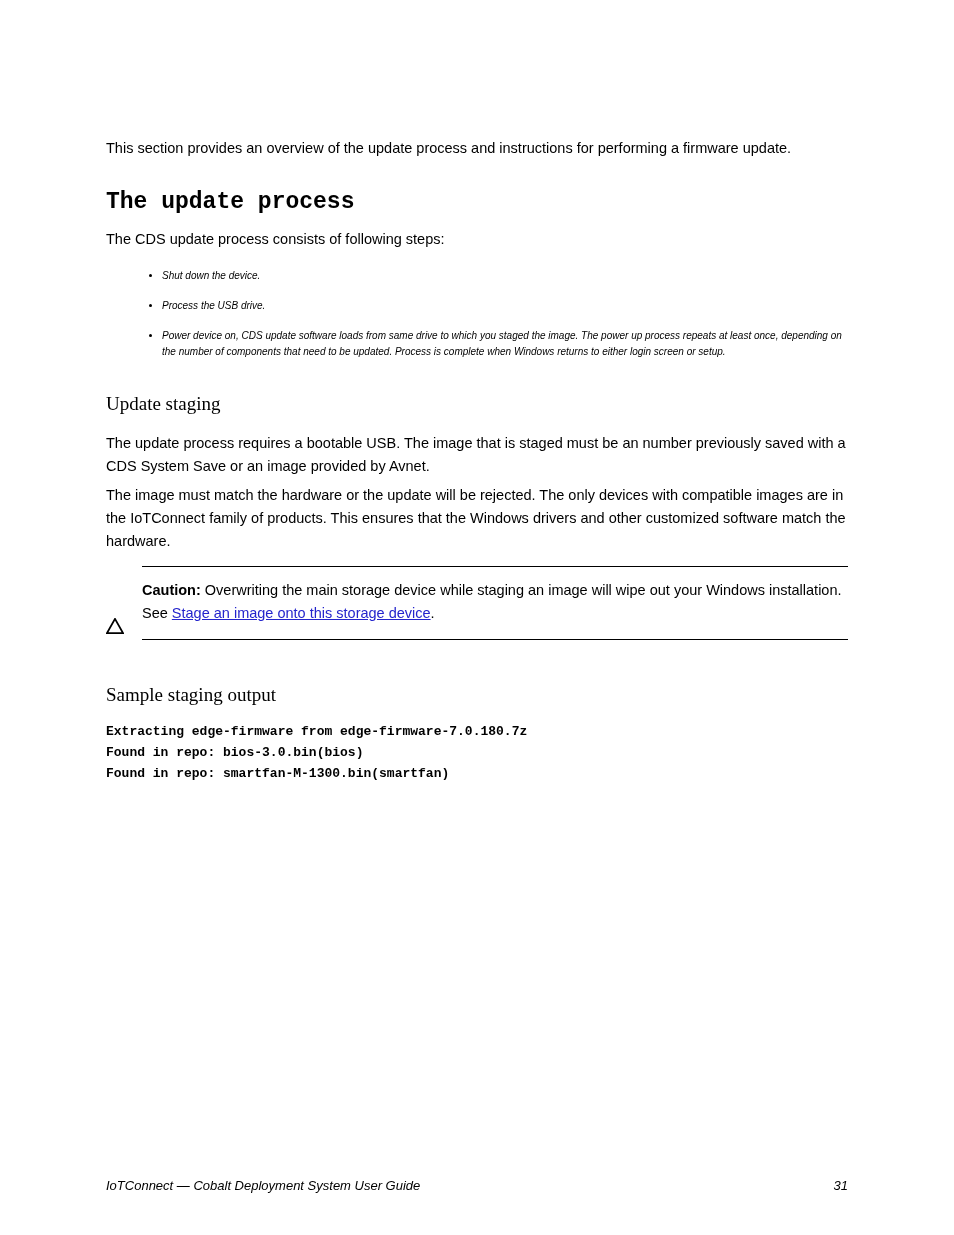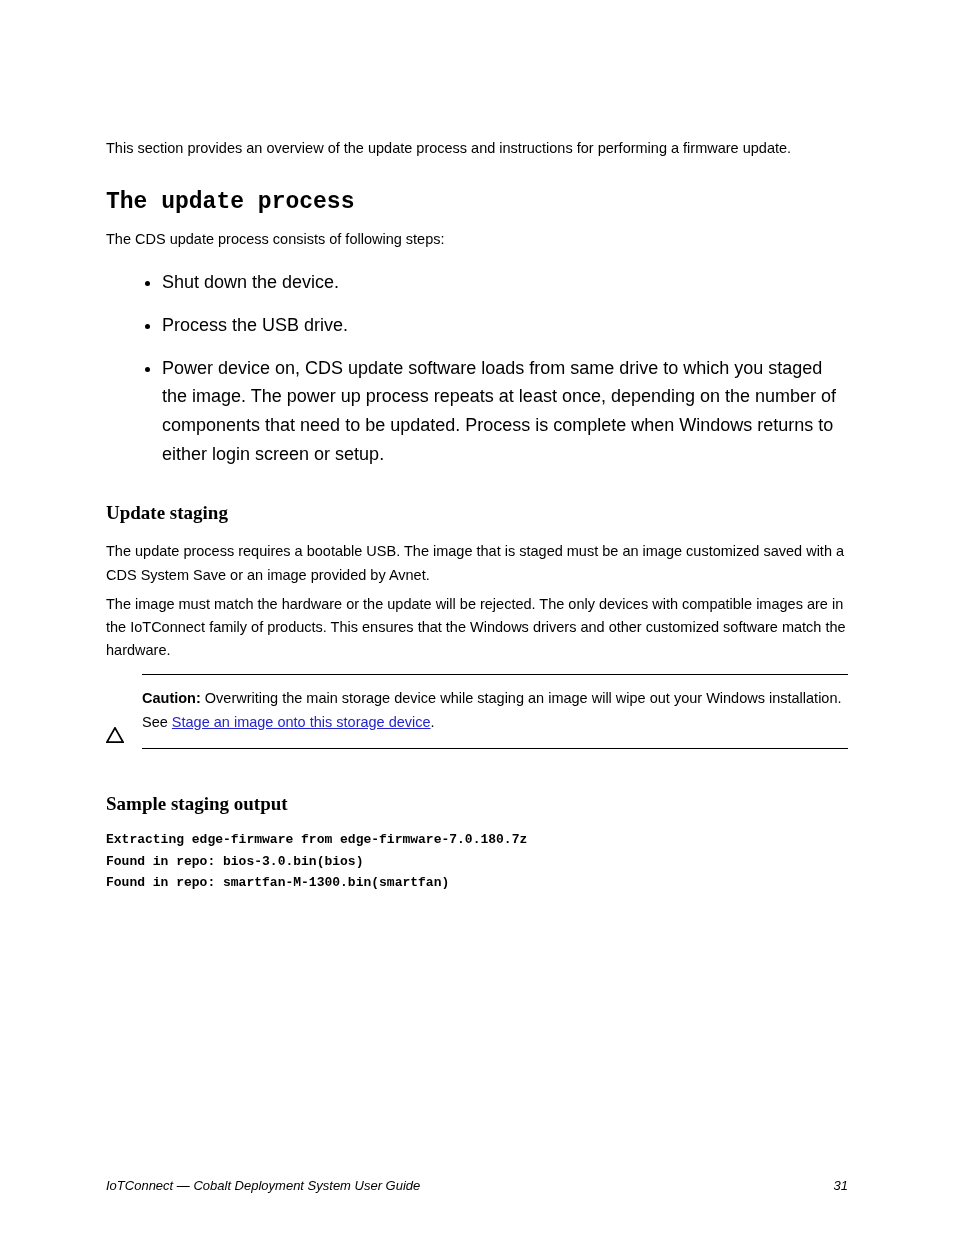--- a/index.html
+++ b/index.html
@@ -29,40 +29,41 @@
     .heading-1 {
       font-family: Liberation Mono, monospace;
       font-size: 23px;
       font-weight: bold;
       margin: 26px 0 10px 0;
     }
 
     .heading-2 {
       font-family: "Times New Roman", serif;
       font-size: 19px;
-      font-weight: bold;
+      font-weight: normal;
       margin: 24px 0 14px 0;
     }
 
     .body-text {
       font-size: 14.5px;
       line-height: 1.6;
       margin: 0 0 6px 0;
     }
 
     ul.bullets {
       margin: 10px 0 8px 0;
       padding-left: 56px;
     }
 
     ul.bullets li {
-      font-size: 18px;
+      font-size: 10px;
       line-height: 1.6;
       padding: 7px 0;
       list-style-type: disc;
+      font-style: italic;
     }
 
     .caution-block {
       margin-top: 12px;
       display: flex;
       align-items: flex-end;
       gap: 12px;
     }
 
     .caution-icon-cell {
@@ -135,21 +136,21 @@
   <p class="body-text">The CDS update process consists of following steps:</p>
 
   <ul class="bullets">
     <li>Shut down the device.</li>
     <li>Process the USB drive.</li>
     <li>Power device on, CDS update software loads from same drive to which you staged the image. The power up process repeats at least once, depending on the number of components that need to be updated. Process is complete when Windows returns to either login screen or setup.</li>
   </ul>
 
   <h2 class="heading-2">Update staging</h2>
 
-  <p class="body-text">The update process requires a bootable USB. The image that is staged must be an image customized saved with a CDS System Save or an image provided by Avnet.</p>
+  <p class="body-text">The update process requires a bootable USB. The image that is staged must be an number previously saved with a CDS System Save or an image provided by Avnet.</p>
   <p class="body-text">The image must match the hardware or the update will be rejected. The only devices with compatible images are in the IoTConnect family of products. This ensures that the Windows drivers and other customized software match the hardware.</p>
 
   <div class="caution-block">
     <div class="caution-icon-cell">
       <svg class="triangle-icon" viewBox="0 0 20 18">
         <path d="M10 1 L19 17 L1 17 Z" fill="none" stroke="#000" stroke-width="2" stroke-linejoin="miter"></path>
       </svg>
     </div>
     <div class="caution-content">
       <span class="caution-label">Caution: </span><span>Overwriting the main storage device while staging an image will wipe out your Windows installation. See </span><a href="#" class="link">Stage an image onto this storage device</a><span>.</span>

